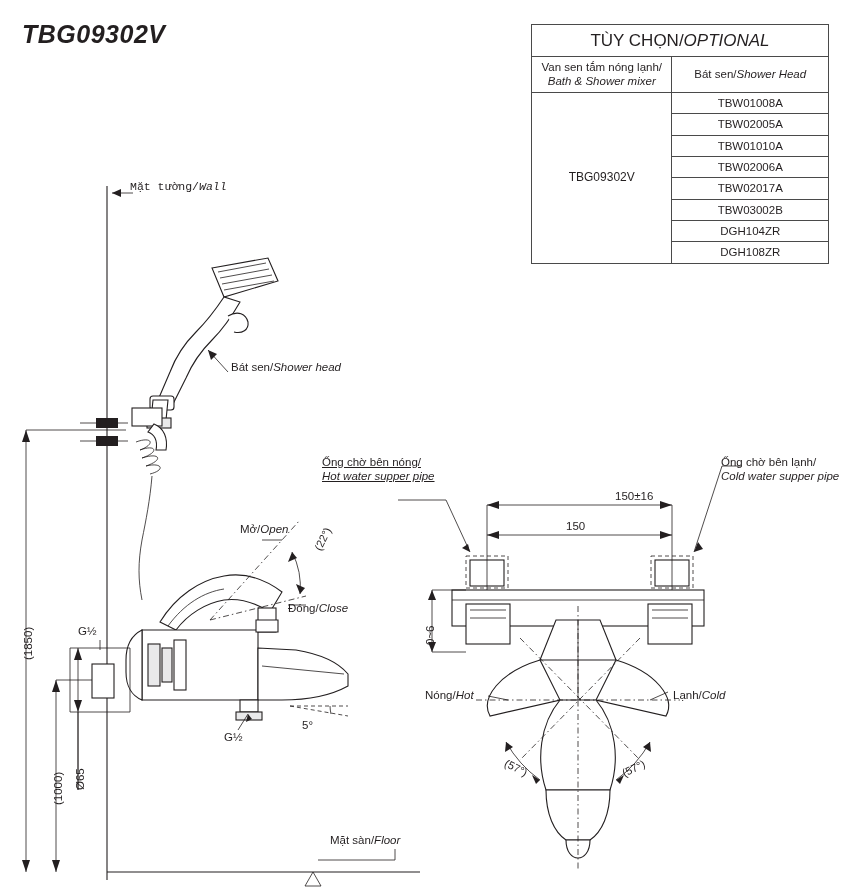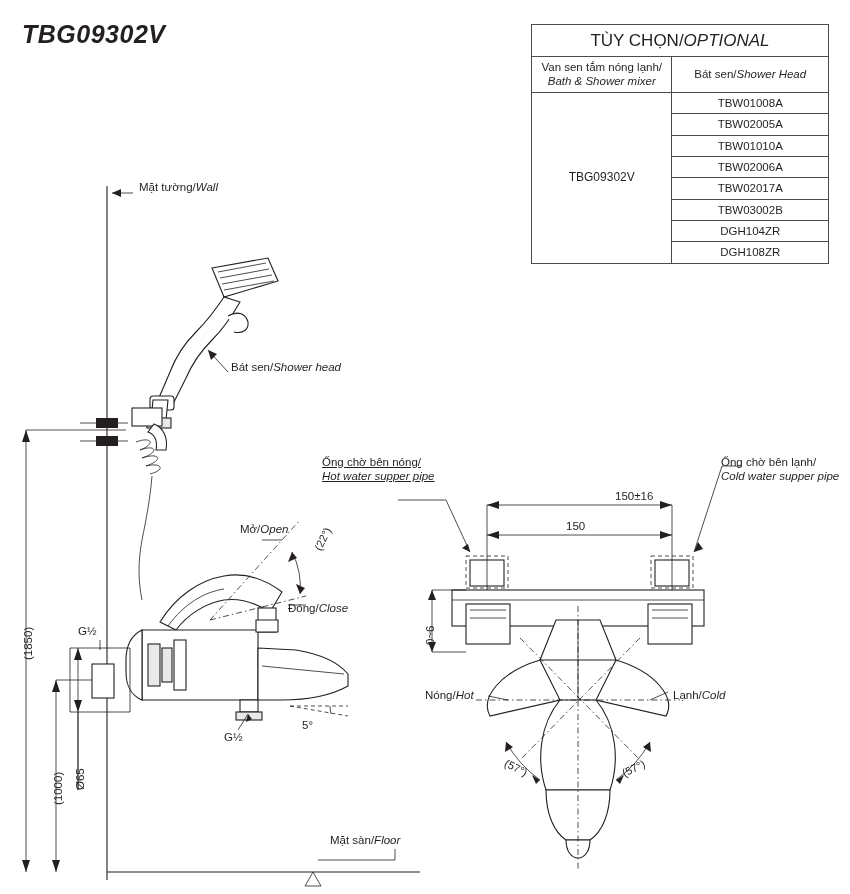--- a/index.html
+++ b/index.html
@@ -298,21 +298,21 @@
 
   <g>
     <line class="thin" x1="432" y1="590" x2="432" y2="652"></line>
     <polygon class="arrow" points="432,590 428,600 436,600"></polygon>
     <polygon class="arrow" points="432,652 428,642 436,642"></polygon>
     <line class="thin" x1="432" y1="590" x2="466" y2="590"></line>
     <line class="thin" x1="432" y1="652" x2="466" y2="652"></line>
   </g>
 </svg>
 
-<div class="lbl" style="left:139px; top:180px;">
+<div class="lbl" style="left:130px; top:180px;font-family:Liberation Mono, monospace;">
   <span>Mặt tường/</span><span class="it">Wall</span>
 </div>
 
 <div class="lbl" style="left:231px; top:360px;">
   <span>Bát sen/</span><span class="it">Shower head</span>
 </div>
 
 <div class="lbl" style="left:322px; top:833px;padding-left:8px;">
   <span>Mặt sàn/</span><span class="it">Floor</span>
 </div>

